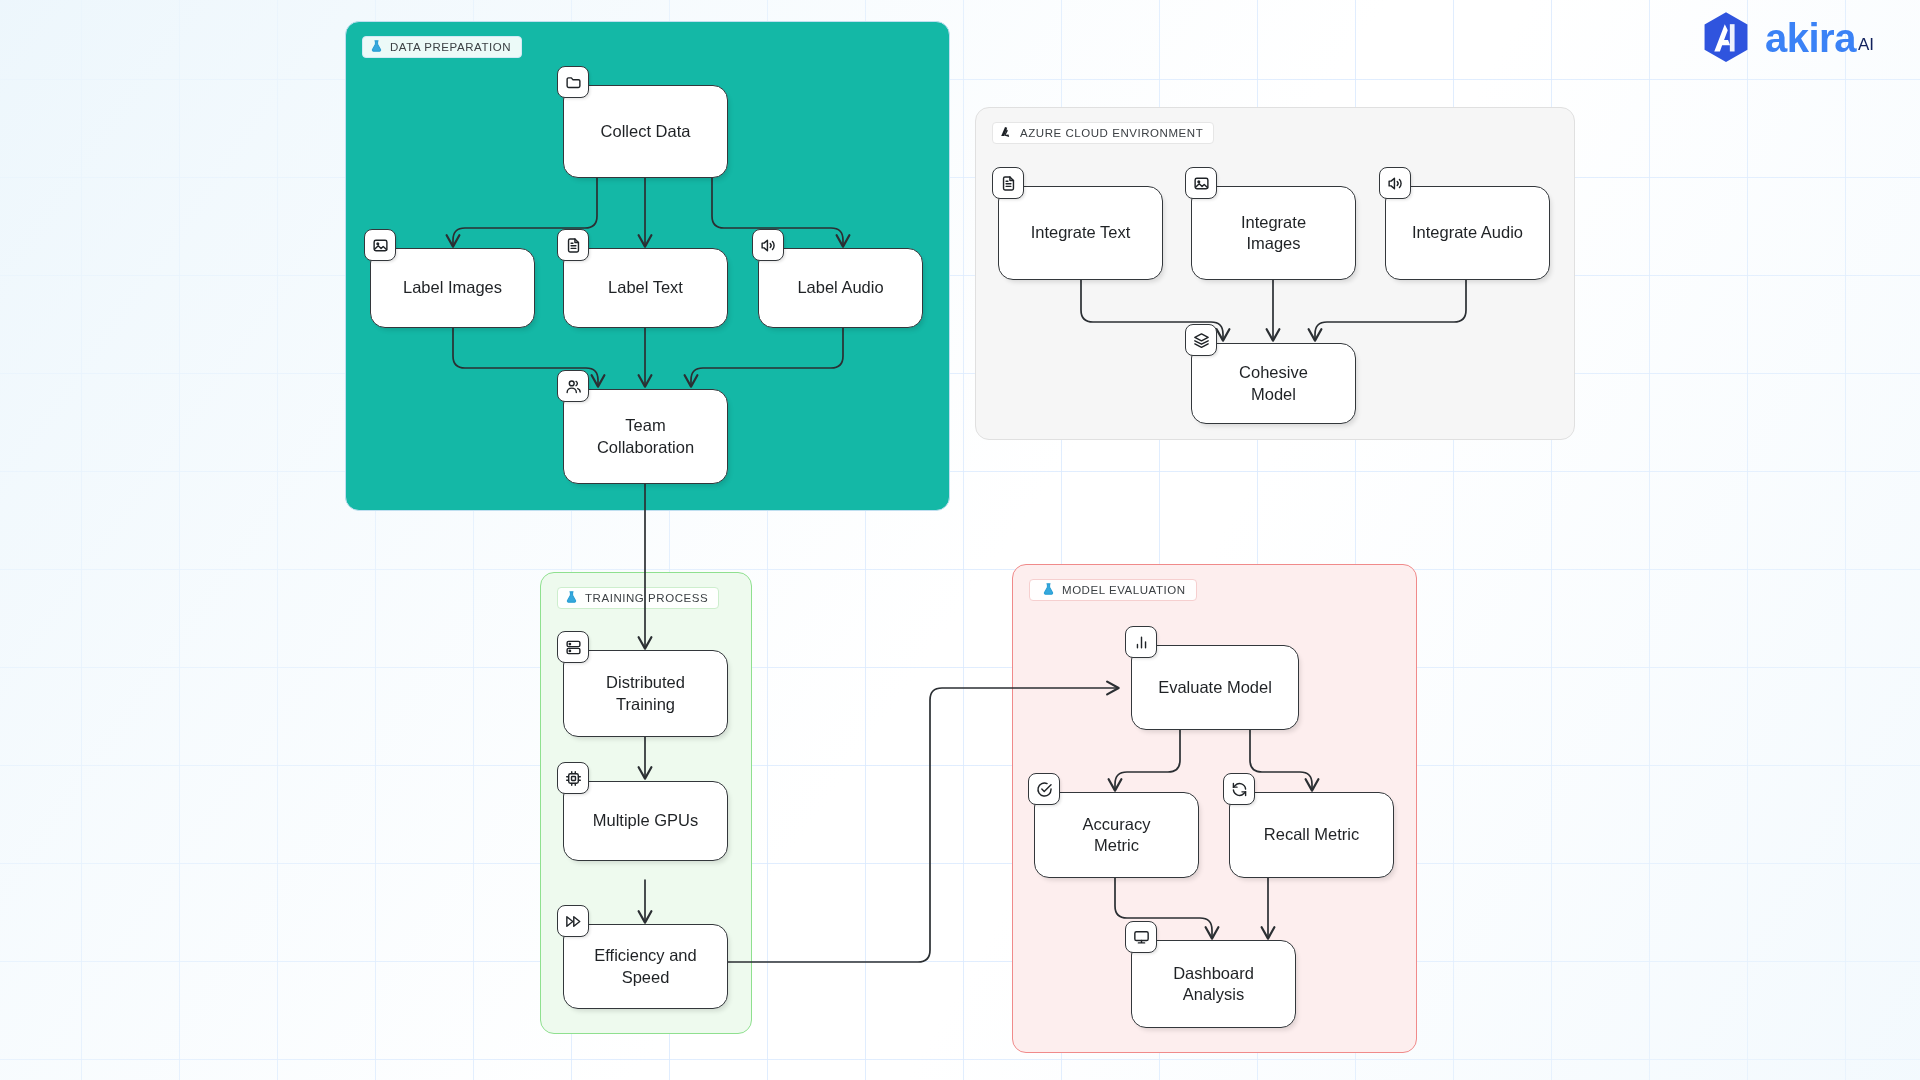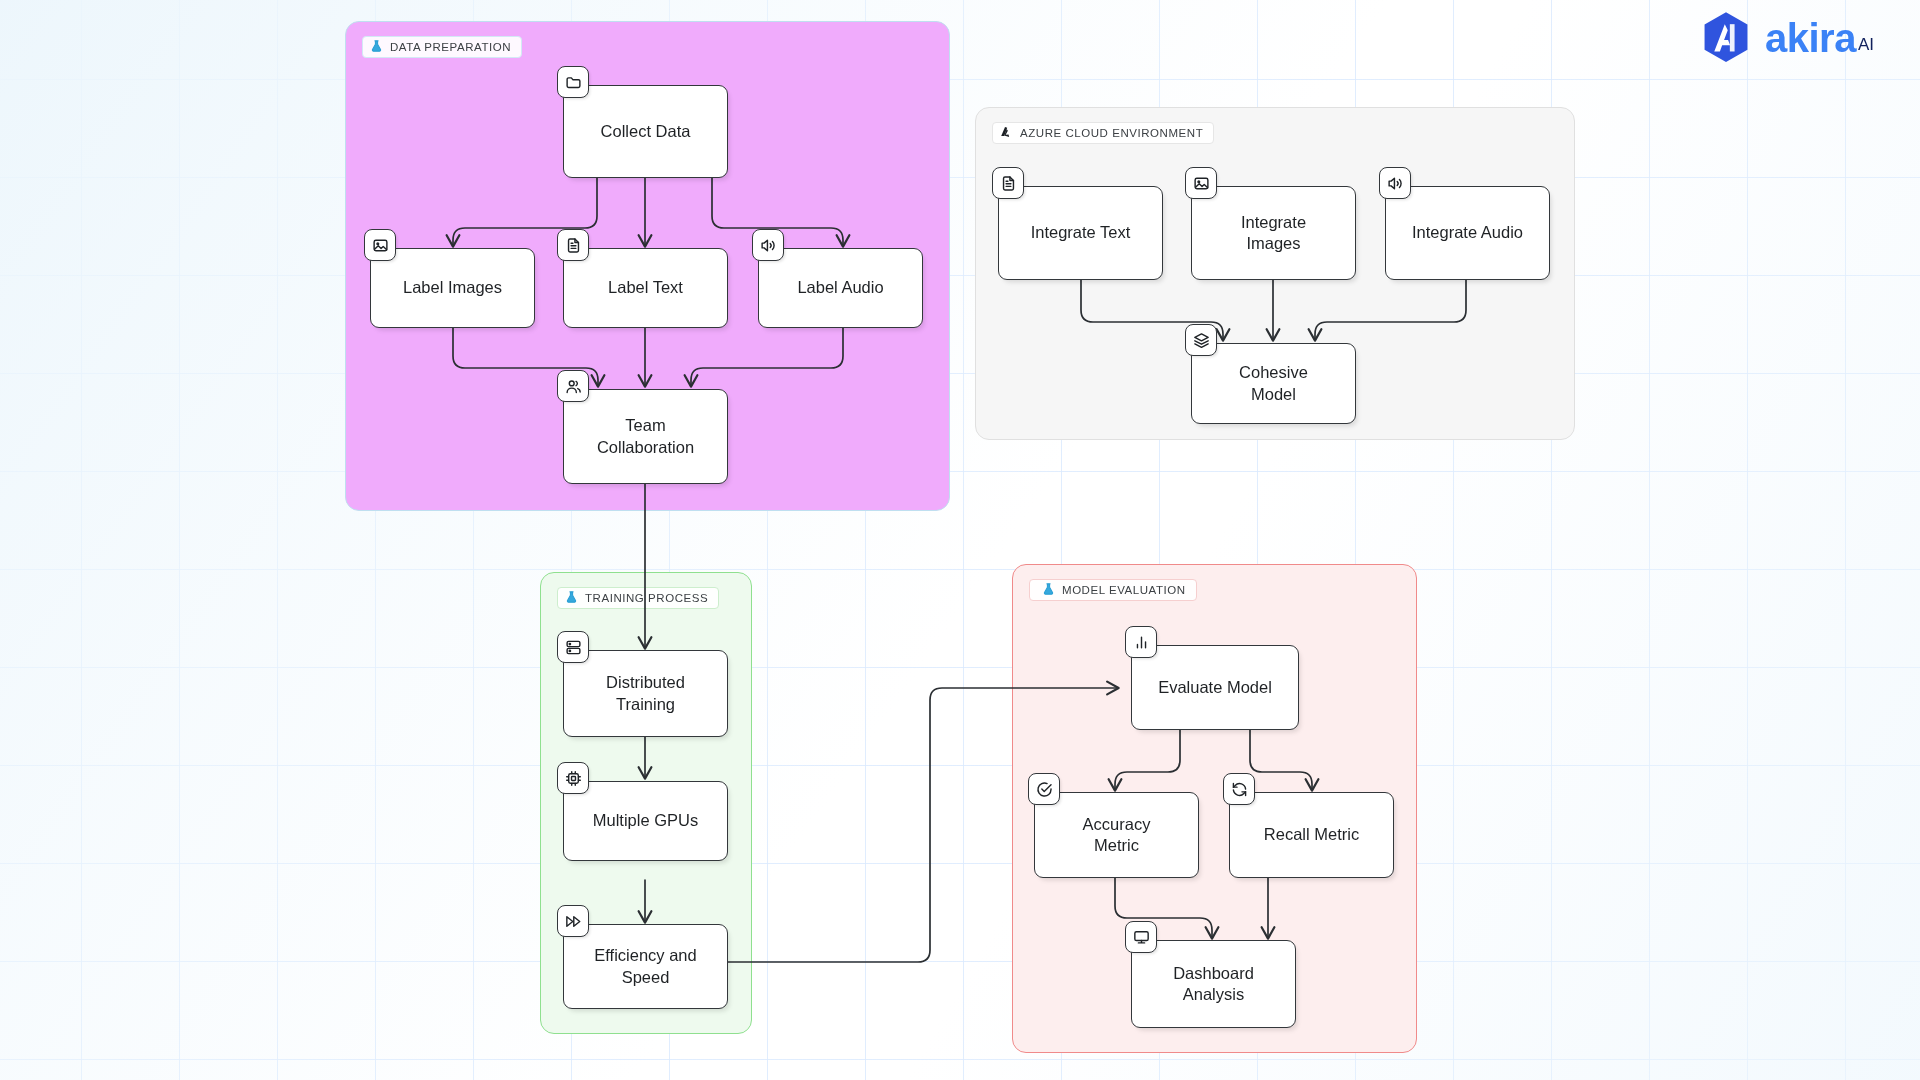--- a/index.html
+++ b/index.html
@@ -30,33 +30,33 @@
   
   .group{position:absolute;border-radius:14px;box-sizing:border-box;}
   .group .glabel{
     position:absolute;top:14px;left:16px;
     display:flex;align-items:center;gap:7px;
     height:22px;padding:0 10px 0 7px;
     border-radius:4px;background:rgba(255,255,255,.92);
     font-size:11.5px;letter-spacing:.55px;color:#3c4044;
     white-space:nowrap;box-sizing:border-box;
   }
-  .g-data{background:#f0abfc;border:1.3px solid #bfdff0;}
+  .g-data{background:#14b8a6;border:1.3px solid #bfdff0;}
   .g-data .glabel{border:1px solid #d3e9f5;}
   .g-azure{background:#f6f6f6;border:1.3px solid #e0e0e0;}
   .g-azure .glabel{border:1px solid #e6e6e6;}
   .g-train{background:#eefaee;border:1.3px solid #8fe08f;}
   .g-train .glabel{border:1px solid #cdeecd;}
   .g-eval{background:#fdeeee;border:1.3px solid #f08a8a;}
   .g-eval .glabel{border:1px solid #f6cfcf;padding-left:12px;}
 
   
   .node{
     position:absolute;box-sizing:border-box;
-    background:#fff;border:1.6px solid #33373b;border-radius:9px;
+    background:#fff;border:1.6px solid #33373b;border-radius:15px;
     display:flex;align-items:center;justify-content:center;
     text-align:center;color:#1f2225;font-size:16.5px;line-height:1.3;
     padding:6px 10px;
     box-shadow:3px 4px 5px -2px rgba(0,0,0,.13);
   }
   .node .ntext{white-space:pre-line;}
   .badge{
     position:absolute;left:-7px;top:-20px;
     width:30px;height:30px;border-radius:8px;
     background:#fff;border:1.6px solid #33373b;

